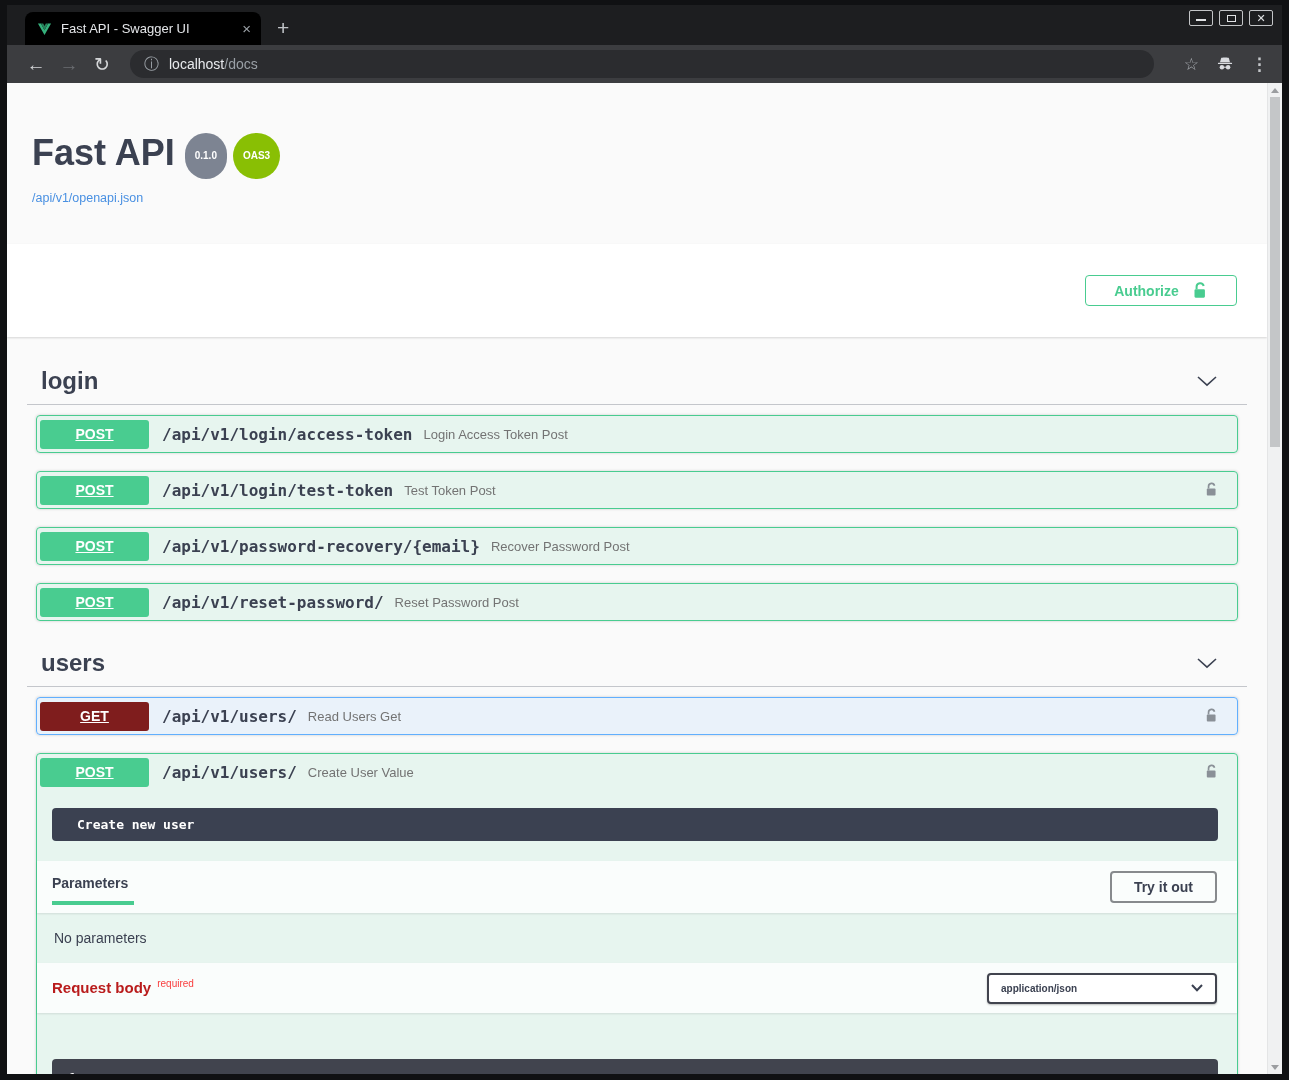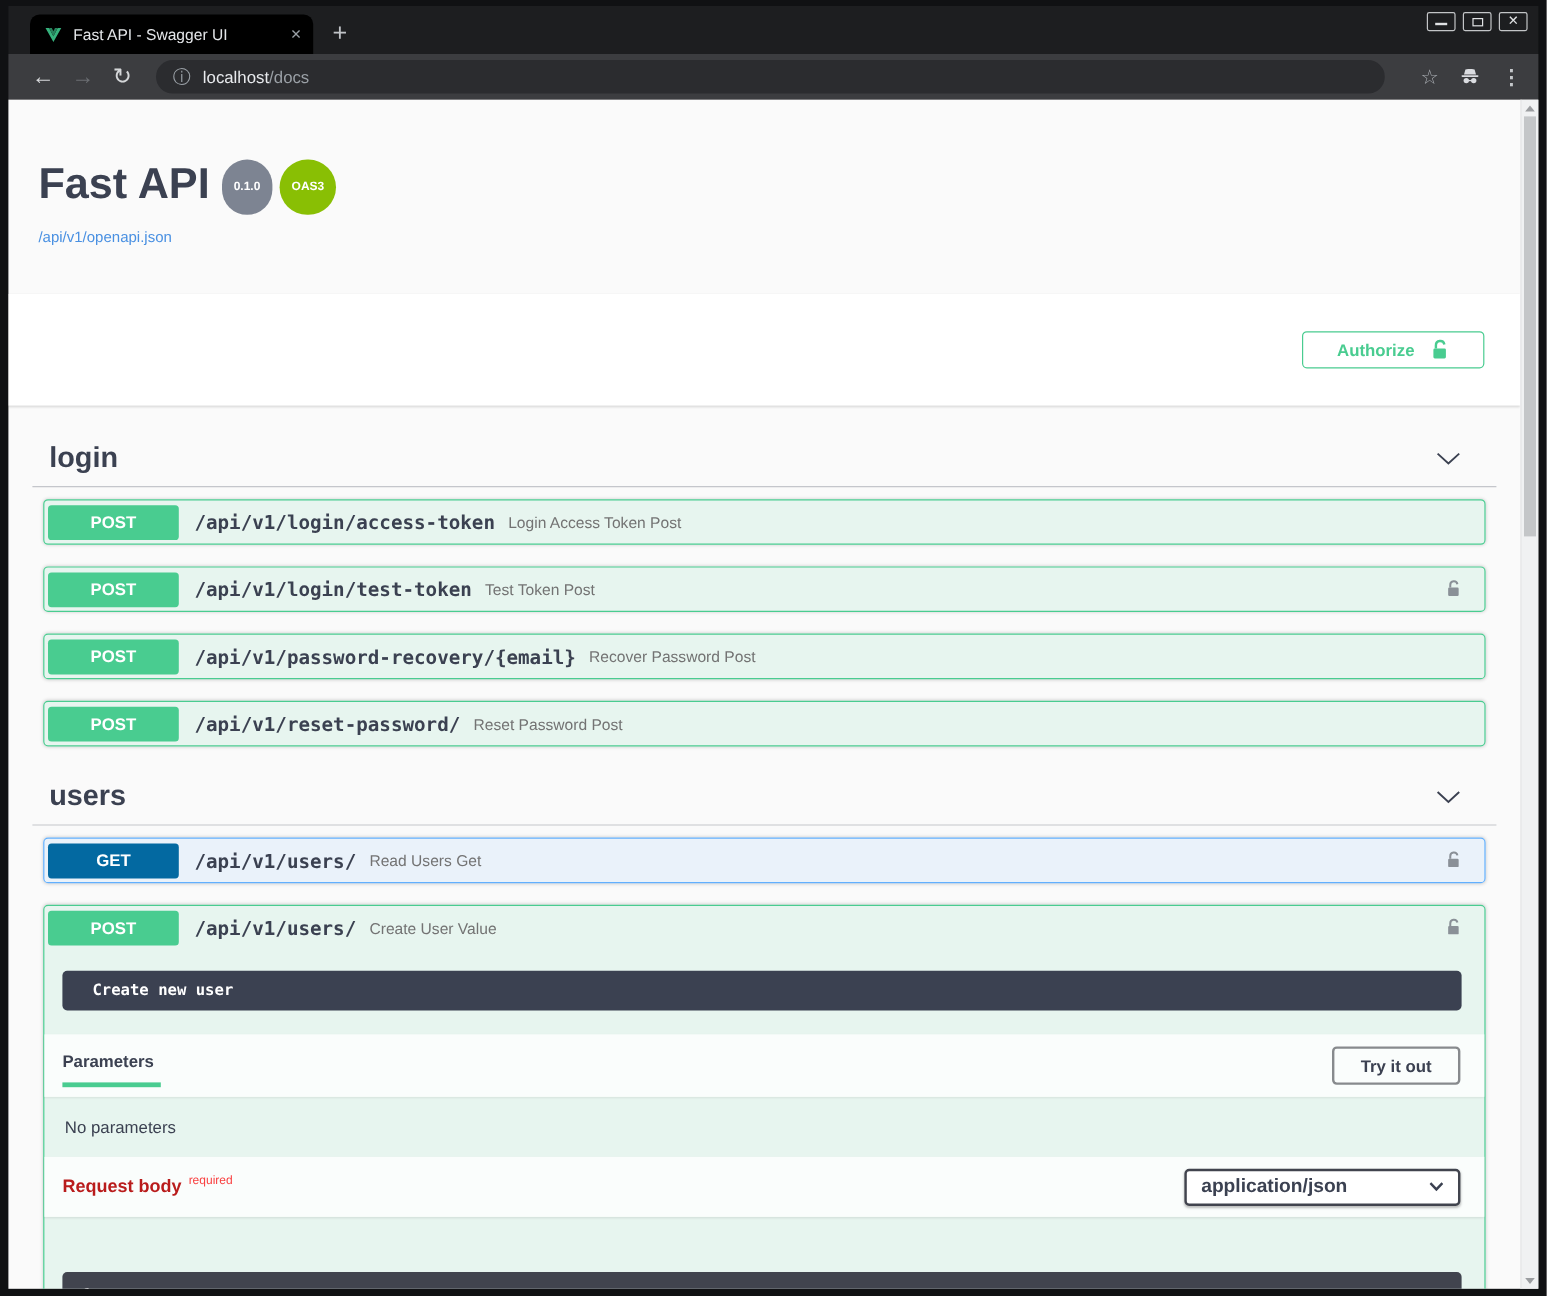--- a/index.html
+++ b/index.html
@@ -47,38 +47,38 @@
   .section.users { margin-top:28px; }
   .section-header { display:flex; align-items:center; padding:0 30px 9px 14px; border-bottom:1px solid rgba(59,65,81,.28); }
   .section-title { font-size:24px; font-weight:bold; color:#3b4151; }
   .section-header .chev { margin-left:auto; }
   .op-list { margin-top:10px; }
 
   .opblock { border-radius:4px; margin:0 9px 18px 9px; box-shadow:0 0 3px rgba(0,0,0,.19); }
   .opblock.m-post { border:1px solid #49cc90; background:rgba(73,204,144,.1); }
   .opblock.m-get  { border:1px solid #61affe; background:rgba(97,175,254,.1); }
   .op-summary { display:flex; align-items:center; padding:3px 19px 3px 3px; height:36px; }
-  .method-badge { width:109px; height:29px; line-height:29px; text-align:center; border-radius:3px; color:#fff; font-weight:bold; font-size:14px; flex:0 0 auto; }
+  .method-badge { width:109px; height:29px; line-height:29px; text-align:center; border-radius:3px; color:#fff; font-weight:bold; font-size:14px; flex:0 0 auto;text-decoration:underline; }
   .m-post .method-badge { background:#49cc90; }
-  .m-get .method-badge { background:#0369a1; }
+  .m-get .method-badge { background:#7f1d1d; }
   .op-path { font-family:"DejaVu Sans Mono", monospace; font-weight:bold; font-size:16px; color:#3b4151; margin-left:13px; }
   .op-summary-text { font-size:13px; color:#737373; margin-left:11px; }
   .lock-btn { margin-left:auto; background:none; border:none; display:flex; align-items:center; }
 
   
   .op-body { }
   .desc-wrap { padding:18px 19px 20px 15px; }
   .desc-pre { background:#3b4151; border-radius:4px; color:#fff; font-family:"DejaVu Sans Mono", monospace; font-size:13px; font-weight:bold; padding:9px 10px 9px 25px; height:33px; }
   .white-bar { background:rgba(255,255,255,.8); box-shadow:0 1px 2px rgba(0,0,0,.1); display:flex; align-items:center; justify-content:space-between; padding:8px 20px 8px 15px; min-height:50px; }
   .param-tab { font-size:14px; font-weight:bold; color:#3b4151; padding:6px 6px 10px 0; border-bottom:4px solid #49cc90;text-align:center; }
   .try-btn { background:transparent; border:2px solid #878a8d; border-radius:4px; font-family:inherit; font-size:14px; font-weight:bold; color:#3b4151; padding:6px 22px; }
   .no-params { padding:17px 20px 17px 17px; font-size:14px; color:#3b4151; height:50px; }
   .rb-label { font-size:15px; font-weight:bold; color:#b91c1c; }
   .required { font-size:10px; color:#f93e3e; position:relative; top:-6px; margin-left:6px; }
-  .ct-select { position:relative; display:flex; align-items:center; justify-content:space-between; width:230px; height:31px; background:#fff; border:2px solid #41444e; border-radius:4px; padding:0 12px; font-size:16px; font-weight:bold; color:#3b4151; box-shadow:0 1px 2px rgba(0,0,0,.25); }
+  .ct-select { position:relative; display:flex; align-items:center; justify-content:space-between; width:230px; height:31px; background:#fff; border:2px solid #41444e; border-radius:4px; padding:0 12px; font-size:10px; font-weight:bold; color:#3b4151; box-shadow:0 1px 2px rgba(0,0,0,.25); }
   .model-example { padding:35px 19px 0 15px; }
   .ex-tabs { display:flex; align-items:center; }
   .ex-tab { font-size:12px; font-weight:bold; color:#3b4151; }
   .ex-divider { width:1px; height:14px; background:#c8cbd0; margin:0 10px; }
   .schema-tab { font-size:12px; color:#5b6573; }
   .code-pre { margin-top:11px; background:#41444e; border-radius:4px; color:#fff; font-family:"DejaVu Sans Mono", monospace; font-size:13px; font-weight:bold; padding:12px 15px; height:130px; }
 
   
   .scrollbar { position:absolute; top:0; right:0; bottom:0; width:15px; background:#f0f1f2; border-left:1px solid #e4e5e6; }
   .sb-arrow { position:absolute; left:0; width:100%; height:14px; display:flex; align-items:center; justify-content:center; }

